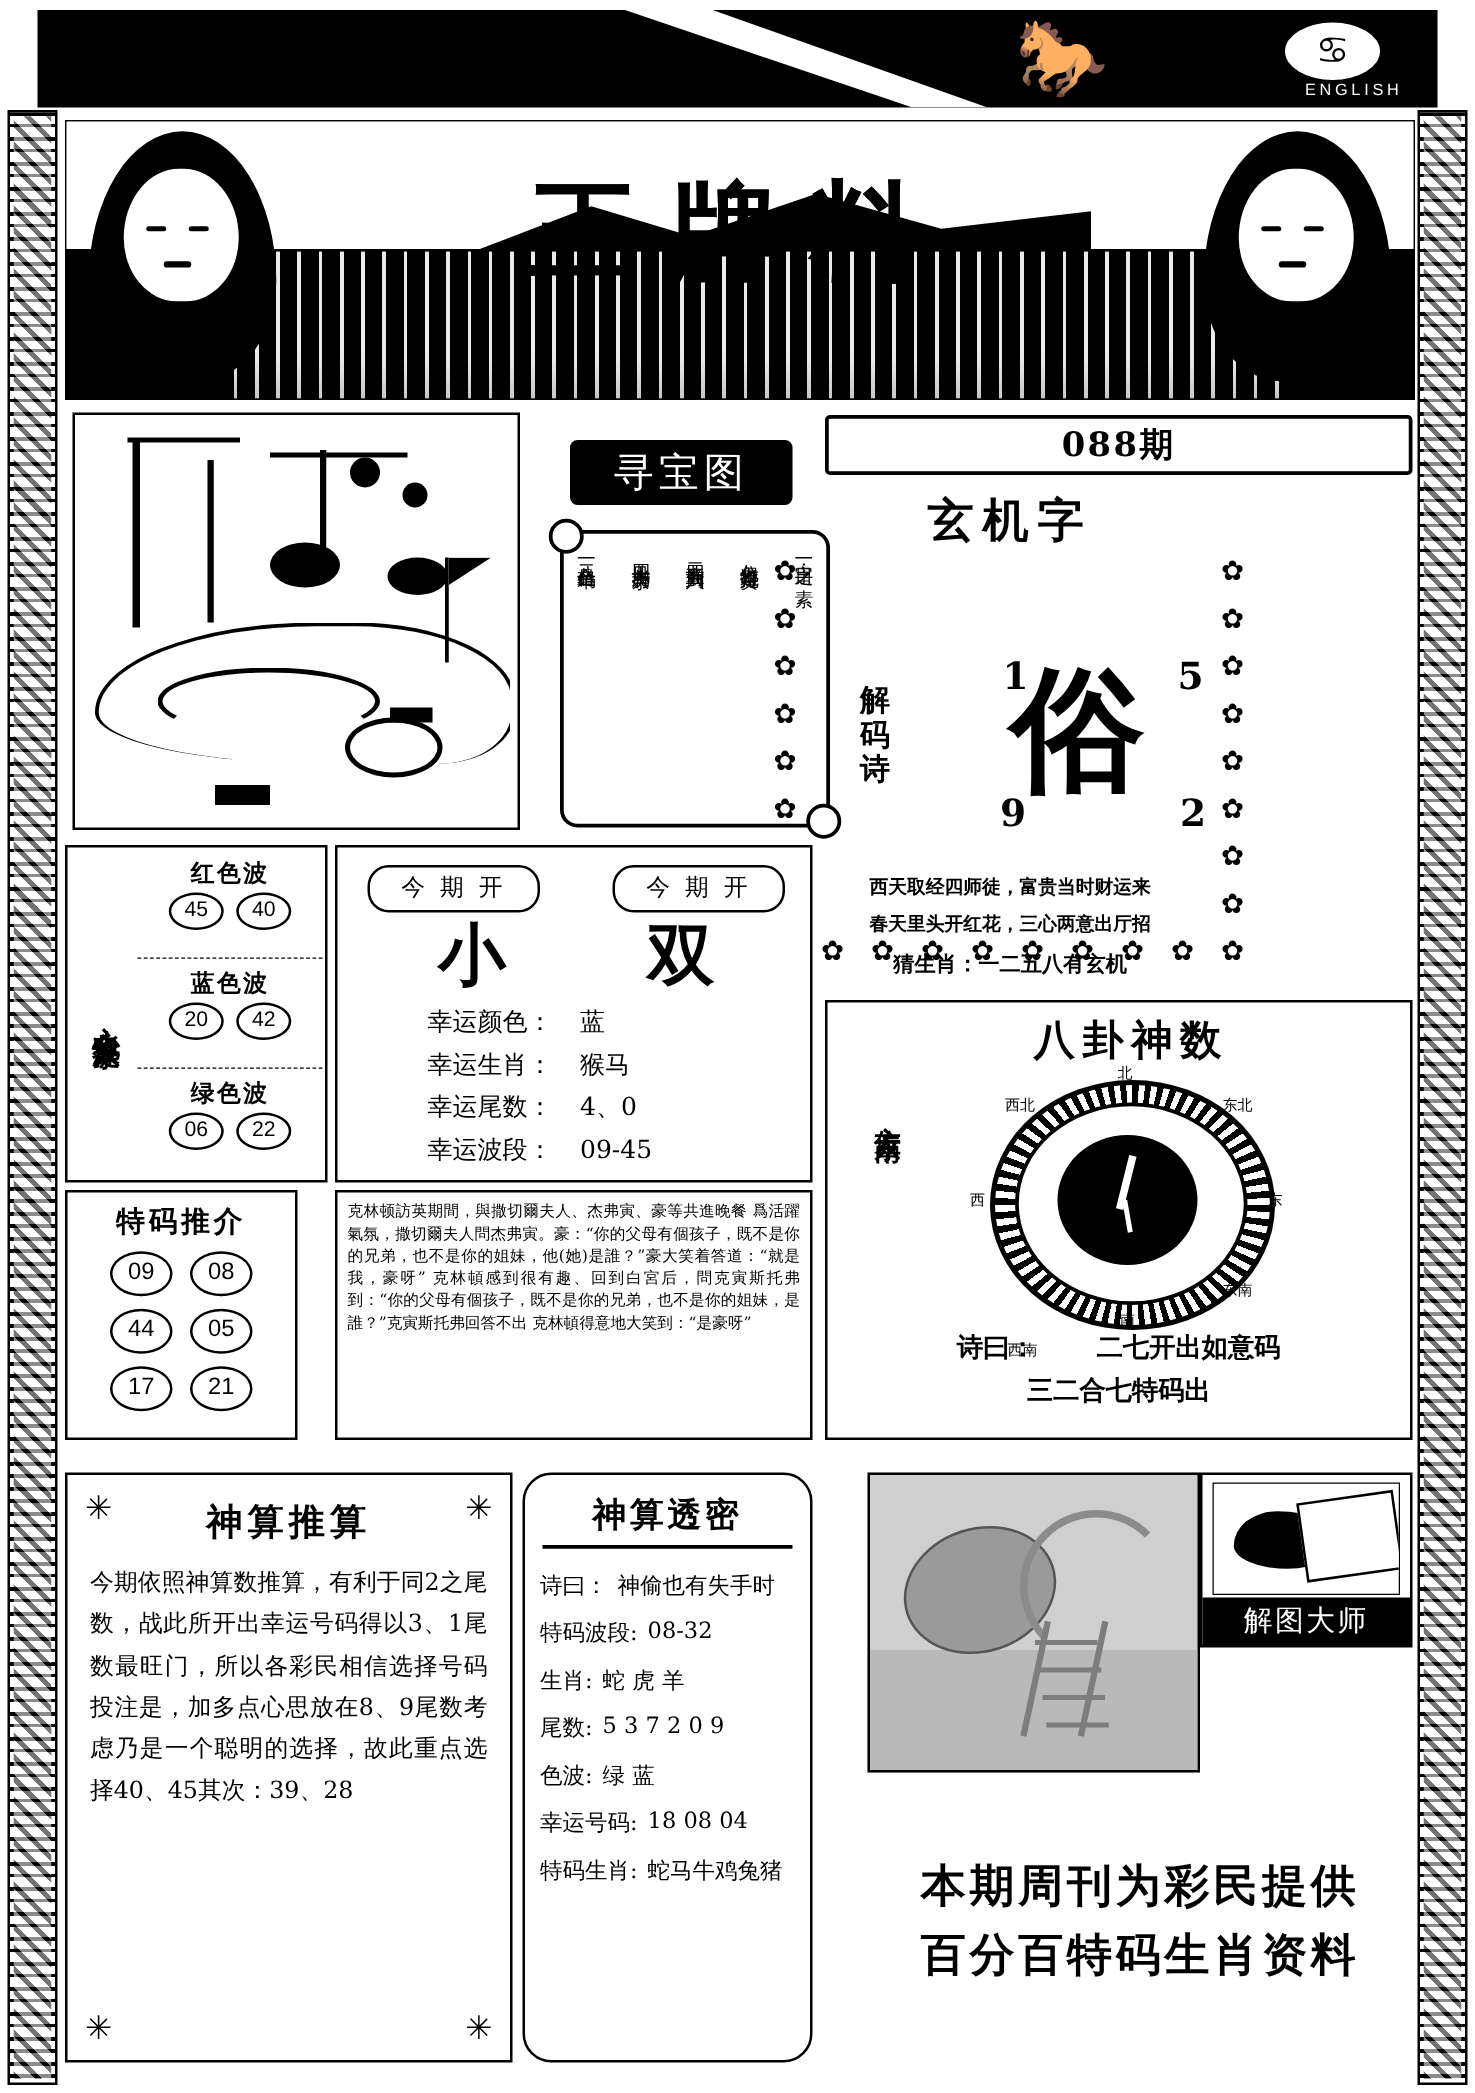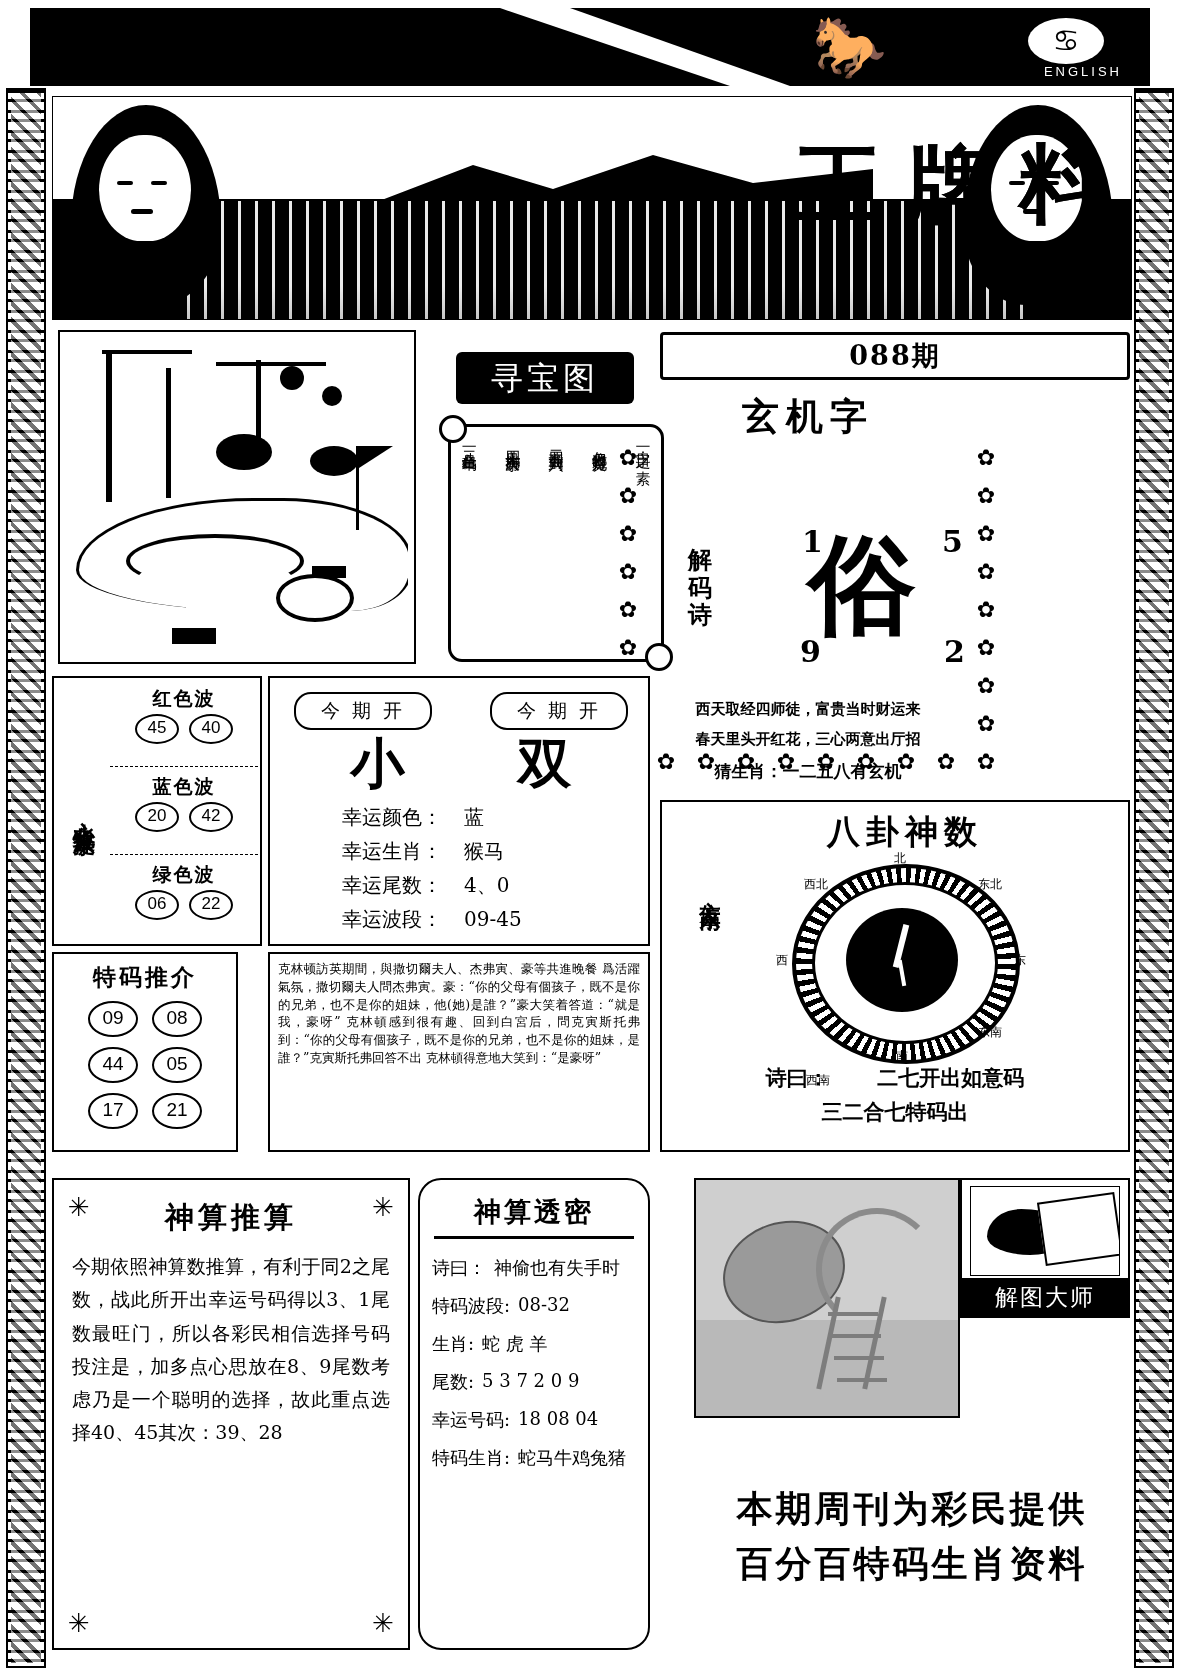--- a/index.html
+++ b/index.html
@@ -73,21 +73,21 @@
   }
   .hero .city{
     position:absolute;left:120px;top:104px;width:860px;height:118px;
     background:
       repeating-linear-gradient(90deg,#000 0 14px,#fff 14px 17px),
       #000;
     opacity:.92;
     -webkit-mask-image:linear-gradient(180deg,rgba(0,0,0,1) 0 72%,rgba(0,0,0,.85) 100%);
   }
   .hero-title{
-    position:absolute;left:0;right:0;top:30px;text-align:right;
+    position:absolute;left:0;right:0;top:30px;text-align:center;
     font-family:"DejaVu Serif","Liberation Serif",serif;
     font-size:86px;font-weight:bold;color:#000;letter-spacing:26px;
     text-shadow:0 0 0 #000;
   }
   .lady{
     position:absolute;top:8px;width:150px;height:200px;background:#000;
     border-radius:50% 50% 42% 42%/60% 60% 40% 40%;
   }
   .lady.left{left:18px;}
   .lady.right{right:18px;}
@@ -567,20 +567,24 @@
     </div>
     <div class="row">
       <span class="k">生肖:</span>
       <span class="v">蛇 虎 羊</span>
     </div>
     <div class="row">
       <span class="k">尾数:</span>
       <span class="v">5 3 7 2 0 9</span>
     </div>
     <div class="row">
+      <span class="k">色波:</span>
+      <span class="v">绿 蓝</span>
+    </div>
+    <div class="row">
       <span class="k">幸运号码:</span>
       <span class="v">18 08 04</span>
     </div>
     <div class="row">
       <span class="k">特码生肖:</span>
       <span class="v">蛇马牛鸡兔猪</span>
     </div>
   </div>
 
   <div class="panel picb">

